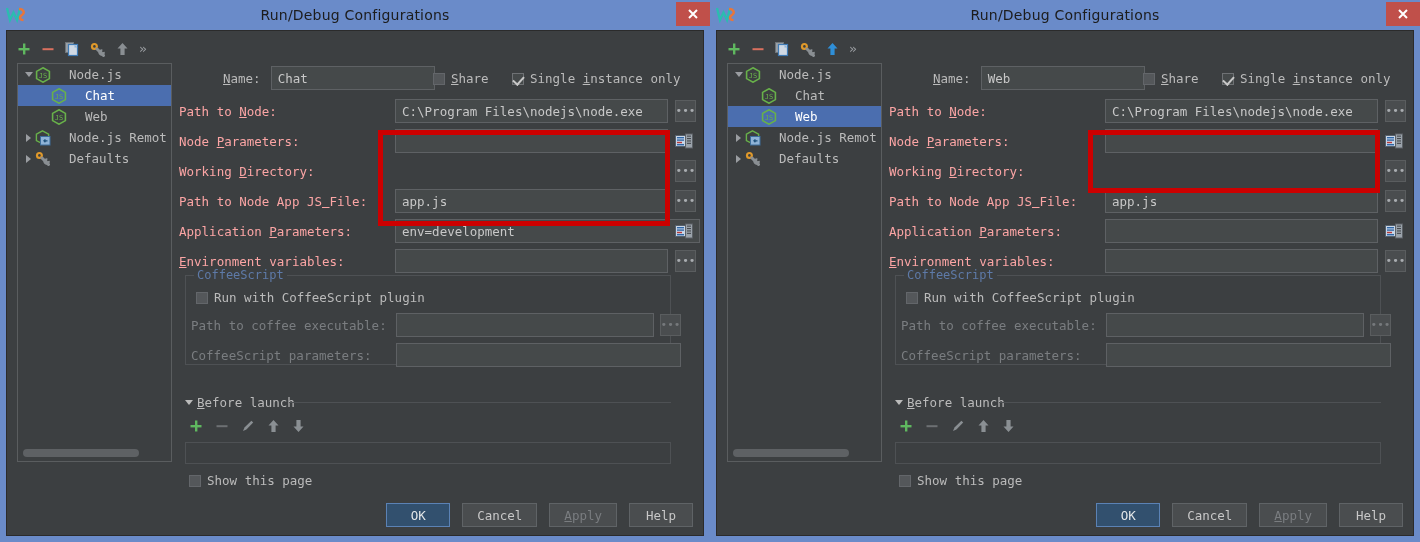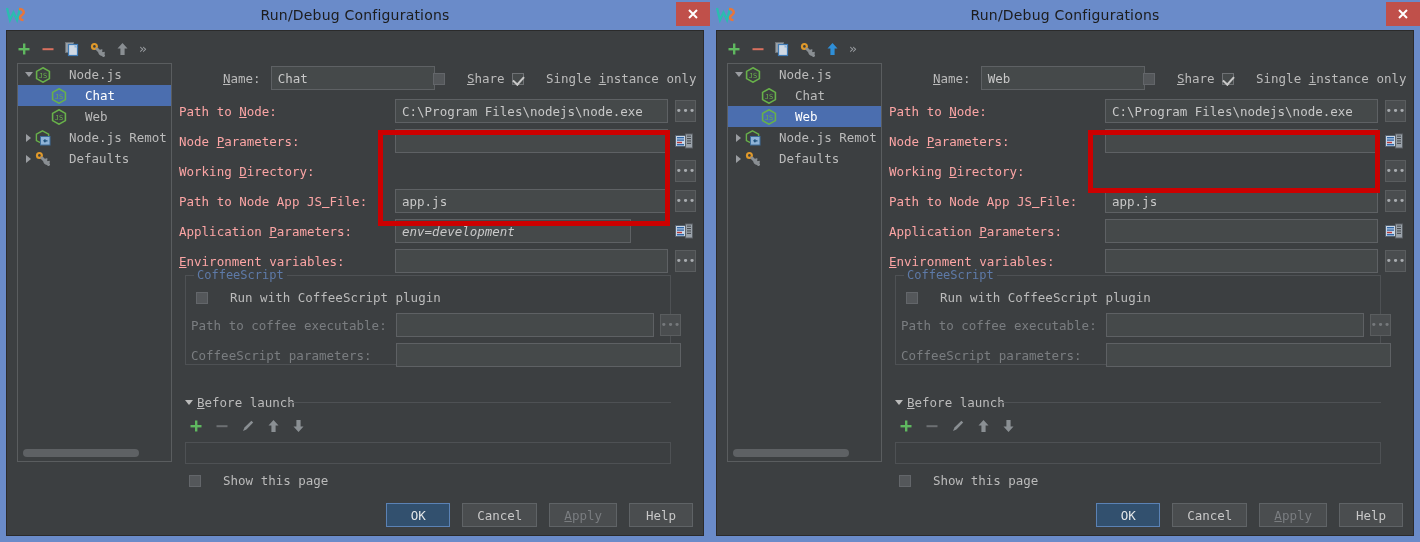--- a/index.html
+++ b/index.html
@@ -38,21 +38,21 @@
   
   .form{position:absolute;left:172px;top:32px;right:10px;bottom:44px;}
   .nrow{position:absolute;left:0;top:2px;display:flex;align-items:center;height:24px;margin-left:44px;}
   .lbl{color:#bbbbbb;font-size:12.5px;white-space:nowrap;}
   .u{text-decoration:underline;}
   .field{background:#45494a;border:1px solid #5e6164;box-sizing:border-box;height:24px;display:flex;align-items:center;padding:0 6px;color:#c8c8c8;font-size:12.5px;white-space:nowrap;overflow:hidden;}
   .browse{width:21px;height:22px;background:#4a4d4f;border:1px solid #5a5d5f;box-sizing:border-box;display:flex;align-items:center;justify-content:center;color:#a9acb0;font-size:11px;line-height:4px;}
   .browse.dim{color:#76797c;}
   .expandico{width:20px;height:18px;display:flex;align-items:center;justify-content:center;}
 
-  .cbrow{position:absolute;display:flex;align-items:center;gap:22px;}
+  .cbrow{position:absolute;display:flex;align-items:center;gap:6px;}
   .cb{width:12px;height:12px;background:#5c5f61;border:1px solid #6e7174;box-sizing:border-box;position:relative;}
   .cb.checked{background:#45494a;}
   .cb.checked:after{content:"";position:absolute;left:2px;top:0px;width:5px;height:9px;border:solid #c8c8c8;border-width:0 2px 2px 0;transform:rotate(42deg);}
   .cb.flat{background:#54575a;border:1px solid #63666a;}
 
   
   .r-label{position:absolute;color:#fca5a5;font-size:12.5px;white-space:nowrap;}
   .r-label.dim{color:#7a7d80;}
 
   
@@ -222,21 +222,21 @@
               <rect x="12" y="7.4" width="4" height="1.1" fill="#454a4f"></rect>
               <rect x="12" y="9.8" width="4" height="1.1" fill="#454a4f"></rect>
             </svg>
           </div>
           <div class="r-label" style="left:0;top:101px;">Working <span class="u">D</span>irectory:</div>
           <div class="browse" style="left:496px;top:97px;position:absolute;">•••</div>
           <div class="r-label" style="left:0;top:131px;">Path to Node App JS<span class="u"> </span>File:</div>
           <div class="field" style="left:216px;top:126px;width:273px;position:absolute;">app.js</div>
           <div class="browse" style="left:496px;top:127px;position:absolute;">•••</div>
           <div class="r-label" style="left:0;top:161px;">Application <span class="u">P</span>arameters:</div>
-          <div class="field" style="left:216px;top:156px;width:236px;position:absolute;font-style:italic;">env=development</div>
+          <div class="field" style="left:216px;top:156px;width:305px;position:absolute;">env=development</div>
           <div class="expandico" style="left:495px;top:159px;position:absolute;">
             <svg width="18" height="16" viewBox="0 0 18 16">
               <rect x="0.5" y="2.5" width="10" height="11" fill="#c9d6e6" stroke="#55606b"></rect>
               <rect x="2" y="4" width="7" height="1.4" fill="#2f67a8"></rect>
               <rect x="2" y="6.4" width="7" height="1.4" fill="#2f67a8"></rect>
               <rect x="2" y="8.8" width="5" height="1.4" fill="#b33a3a"></rect>
               <rect x="2" y="11" width="7" height="1.4" fill="#2f67a8"></rect>
               <rect x="10.5" y="1" width="7" height="14" fill="#9aa2aa" stroke="#5c6166"></rect>
               <rect x="12" y="2.6" width="4" height="1.1" fill="#454a4f"></rect>
               <rect x="12" y="5" width="4" height="1.1" fill="#454a4f"></rect>

